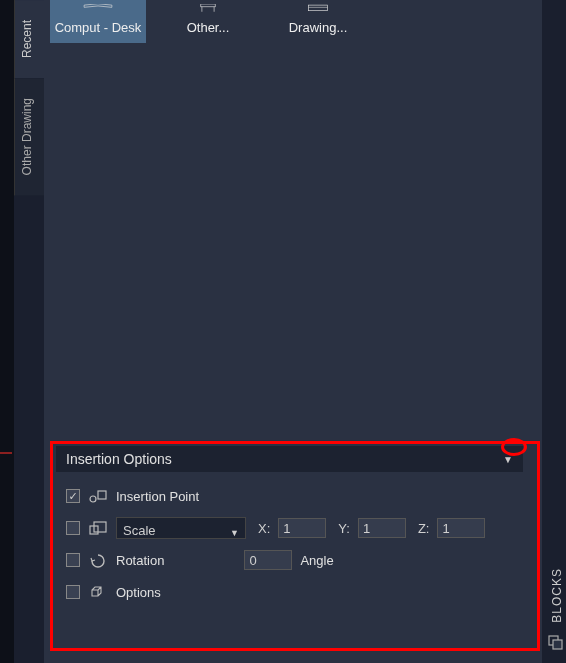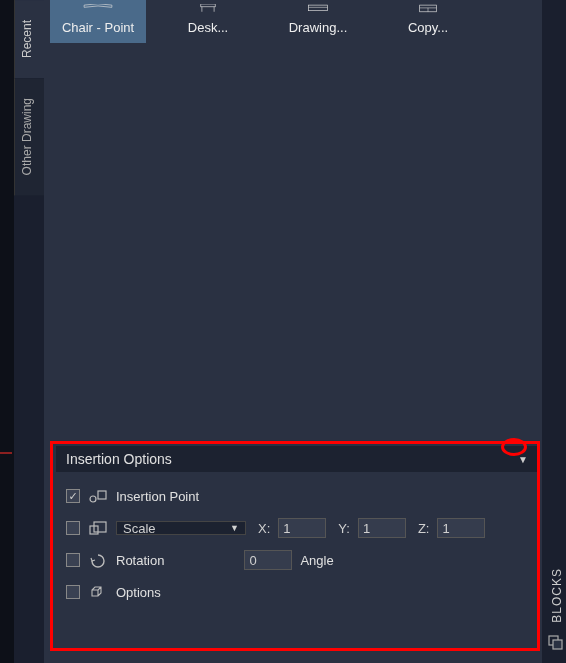--- a/index.html
+++ b/index.html
@@ -110,21 +110,21 @@
     width: 26px;
     height: 18px;
     border: 3px solid #ff0000;
     border-radius: 50%;
     pointer-events: auto;
   }
   .insertion-panel {
     position: absolute;
     left: 56px;
     top: 446px;
-    right: 28px;
+    right: 43px;
     background: #2a3142;
   }
   .panel-header {
     background: #1c2230;
     padding: 5px 10px;
     display: flex;
     align-items: center;
     justify-content: space-between;
     color: #e0e0e0;
     font-size: 14px;
@@ -169,25 +169,25 @@
     flex-shrink: 0;
   }
   .row-label {
     color: #e0e0e0;
     white-space: nowrap;
   }
   .scale-select {
     background: #1c2230;
     border: 1px solid #444;
     color: #d0d0d0;
-    height: 14px;
+    height: 22px;
     width: 130px;
     padding: 0 6px;
     display: flex;
-    align-items: center;
+    align-items: flex-end;
     justify-content: space-between;
     cursor: pointer;
   }
   .coord-label {
     color: #d0d0d0;
     margin-left: 4px;
   }
   .coord-input {
     background: #353c4d;
     border: 1px solid #555;
@@ -239,50 +239,40 @@
 
 <div class="main-area">
 
   <div class="block-gallery">
     <div class="block-item selected">
       <div class="block-thumb">
         <svg width="60" height="10" viewBox="0 0 60 18">
           <path d="M5 2 Q30 -3 55 2 L55 6 Q30 1 5 6 Z" fill="none" stroke="#ddd" stroke-width="1.2"></path>
         </svg>
       </div>
-      <div class="block-label">Chair - Point</div>
+      <div class="block-label">Comput - Desk</div>
     </div>
     <div class="block-item">
       <div class="block-thumb">
         <svg width="50" height="10" viewBox="0 0 50 18">
           <rect x="12" y="0" width="26" height="5" fill="none" stroke="#ddd" stroke-width="1.2"></rect>
           <line x1="14" y1="5" x2="14" y2="14" stroke="#ddd" stroke-width="1.2"></line>
           <line x1="36" y1="5" x2="36" y2="14" stroke="#ddd" stroke-width="1.2"></line>
         </svg>
       </div>
-      <div class="block-label">Desk...</div>
+      <div class="block-label">Other...</div>
     </div>
     <div class="block-item">
       <div class="block-thumb">
         <svg width="50" height="10" viewBox="0 0 50 18">
           <rect x="8" y="2" width="34" height="10" fill="none" stroke="#ddd" stroke-width="1.2"></rect>
           <line x1="8" y1="6" x2="42" y2="6" stroke="#ddd" stroke-width="1"></line>
         </svg>
       </div>
       <div class="block-label">Drawing...</div>
-    </div>
-    <div class="block-item">
-      <div class="block-thumb">
-        <svg width="50" height="10" viewBox="0 0 50 18">
-          <rect x="10" y="2" width="30" height="12" fill="none" stroke="#ddd" stroke-width="1.2"></rect>
-          <line x1="10" y1="7" x2="40" y2="7" stroke="#ddd" stroke-width="1"></line>
-          <line x1="25" y1="7" x2="25" y2="14" stroke="#ddd" stroke-width="1"></line>
-        </svg>
-      </div>
-      <div class="block-label">Copy...</div>
     </div>
   </div>
 
 </div>
 
 <div class="insertion-panel">
   <div class="panel-header">
     <span>Insertion Options</span>
     <span class="panel-header-arrow">▼</span>
   </div>

